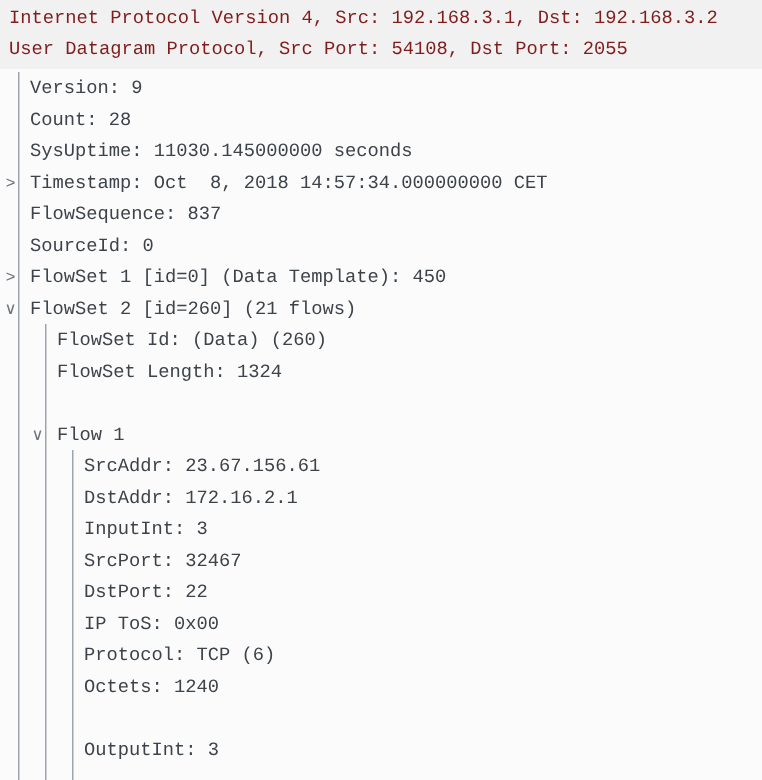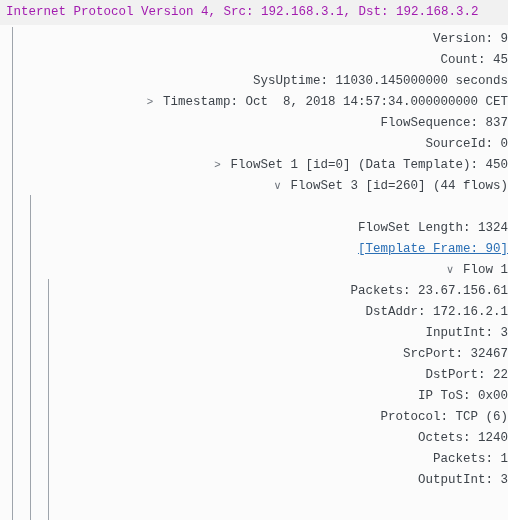--- a/index.html
+++ b/index.html
@@ -13,31 +13,30 @@
     color: #2c3338;
     background: #fbfbfb;
   }
   .header {
     background: #f1f1f1;
     padding: 2px 6px 2px 6px;
     border-bottom: 0px solid #e6e6e6;
   }
   .header .line {
     white-space: pre;
-    color: #a21caf;
+    color: #7f1d1d;
   }
   .tree {
     padding: 3px 0 0 0;
   }
   .row {
     display: flex;
     align-items: baseline;
     white-space: pre;
     height: 21px;
-    justify-content: flex-end;
   }
   .indent {
     display: inline-block;
     position: relative;
   }
   .tree-wrap {
     position: relative;
   }
   .vline {
     position: absolute;
@@ -65,40 +64,41 @@
     color: #2a6fb5;
     text-decoration: underline;
     cursor: pointer;
   }
 </style>
 </head>
 <body>
 
 <div class="header">
   <div class="line">Internet Protocol Version 4, Src: 192.168.3.1, Dst: 192.168.3.2</div>
+  <div class="line">User Datagram Protocol, Src Port: 54108, Dst Port: 2055</div>
 </div>
 
 <div class="tree-wrap">
 
   <div class="vline" style="left:12px; top:2px; height:518px;"></div>
   <div class="vline" style="left:30px; top:170px; height:350px;"></div>
   <div class="vline" style="left:48px; top:254px; height:266px;"></div>
 
   <div class="tree">
 
     <div class="row">
       <span class="indent" style="width:6px;"></span>
       <span class="toggle empty"> </span>
       <span class="label">Version: 9</span>
     </div>
 
     <div class="row">
       <span class="indent" style="width:6px;"></span>
       <span class="toggle empty"> </span>
-      <span class="label">Count: 45</span>
+      <span class="label">Count: 28</span>
     </div>
 
     <div class="row">
       <span class="indent" style="width:6px;"></span>
       <span class="toggle empty"> </span>
       <span class="label">SysUptime: 11030.145000000 seconds</span>
     </div>
 
     <div class="row">
       <span class="indent" style="width:0px;"></span>
@@ -123,51 +123,51 @@
       <span class="indent" style="width:0px;"></span>
       <span class="toggle">&gt;</span>
       <span style="width:6px;display:inline-block;"></span>
       <span class="label">FlowSet 1 [id=0] (Data Template): 450</span>
     </div>
 
     <div class="row">
       <span class="indent" style="width:0px;"></span>
       <span class="toggle">∨</span>
       <span style="width:6px;display:inline-block;"></span>
-      <span class="label">FlowSet 3 [id=260] (44 flows)</span>
+      <span class="label">FlowSet 2 [id=260] (21 flows)</span>
     </div>
 
     <div class="row">
       <span class="indent" style="width:24px;"></span>
       <span class="toggle empty"> </span>
+      <span class="label">FlowSet Id: (Data) (260)</span>
     </div>
 
     <div class="row">
       <span class="indent" style="width:24px;"></span>
       <span class="toggle empty"> </span>
       <span class="label">FlowSet Length: 1324</span>
     </div>
 
     <div class="row">
       <span class="indent" style="width:24px;"></span>
       <span class="toggle empty"> </span>
-      <span class="label link">[Template Frame: 90]</span>
     </div>
 
     <div class="row">
       <span class="indent" style="width:18px;"></span>
       <span class="toggle">∨</span>
       <span style="width:6px;display:inline-block;"></span>
       <span class="label">Flow 1</span>
     </div>
 
     <div class="row">
       <span class="indent" style="width:42px;"></span>
       <span class="toggle empty"> </span>
-      <span class="label">Packets: 23.67.156.61</span>
+      <span class="label">SrcAddr: 23.67.156.61</span>
     </div>
 
     <div class="row">
       <span class="indent" style="width:42px;"></span>
       <span class="toggle empty"> </span>
       <span class="label">DstAddr: 172.16.2.1</span>
     </div>
 
     <div class="row">
       <span class="indent" style="width:42px;"></span>
@@ -201,21 +201,20 @@
 
     <div class="row">
       <span class="indent" style="width:42px;"></span>
       <span class="toggle empty"> </span>
       <span class="label">Octets: 1240</span>
     </div>
 
     <div class="row">
       <span class="indent" style="width:42px;"></span>
       <span class="toggle empty"> </span>
-      <span class="label">Packets: 1</span>
     </div>
 
     <div class="row">
       <span class="indent" style="width:42px;"></span>
       <span class="toggle empty"> </span>
       <span class="label">OutputInt: 3</span>
     </div>
 
   </div>
 </div>

